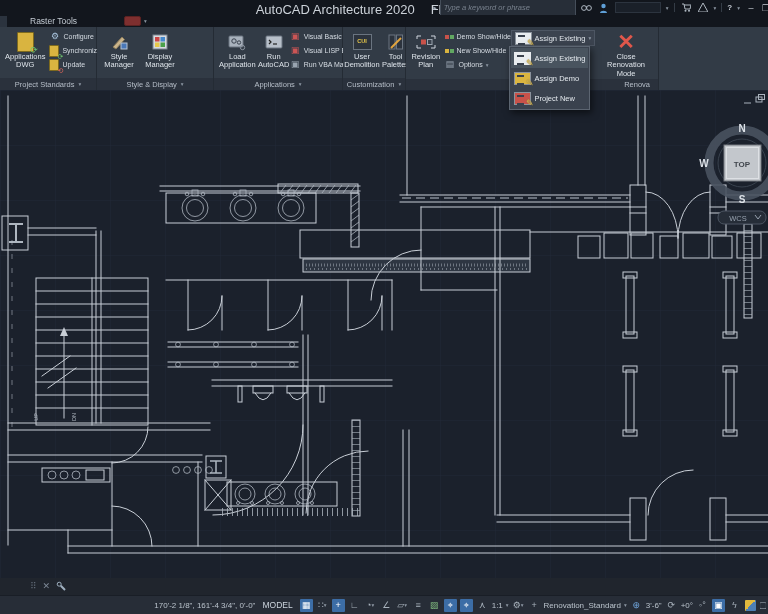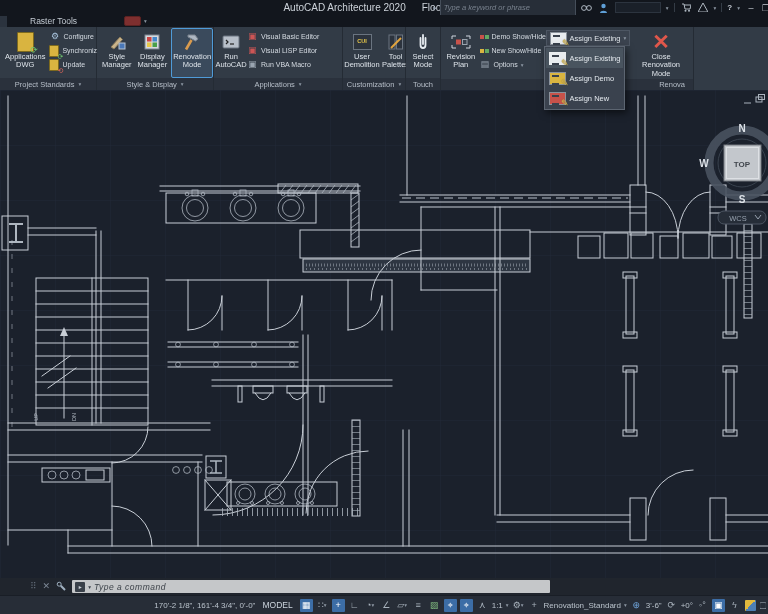--- a/index.html
+++ b/index.html
@@ -1,19 +1,19 @@
 <!DOCTYPE html>
 <html><head>
 <meta charset="utf-8">
 <style>
   html,body{margin:0;padding:0;}
   body{width:768px;height:614px;position:relative;background:#12161d;font-family:"Liberation Sans",sans-serif;overflow:hidden;-webkit-font-smoothing:antialiased;}
   
   .titlebar{position:absolute;top:0;left:0;right:0;height:15px;background:#12161d;}
-  .tb-center{position:absolute;left:50%;transform:translateX(-50%);top:2px;font-size:10px;color:#ccd2d9;display:flex;gap:16px;white-space:nowrap;}
+  .tb-center{position:absolute;left:50%;transform:translateX(-50%);top:2px;font-size:13px;color:#ccd2d9;display:flex;gap:16px;white-space:nowrap;}
   .tb-right{position:absolute;right:0;top:1px;display:flex;align-items:center;gap:5px;height:13px;}
   .searchwrap{display:flex;align-items:center;gap:3px;}
   .arr{font-size:7px;color:#9aa4b0;}
   .searchfield{width:128px;height:10px;background:#272e38;border:1px solid #454e5a;font-size:7.5px;font-style:italic;color:#79828e;padding:8px 3px;display:flex;align-items:center;}
   .tb-ic{width:12px;height:11px;display:inline-flex;align-items:center;justify-content:center;}
   .tb-sep{width:1px;height:9px;background:#343c46;}
   .tb-txt{font-size:8px;color:#c6ccd4;}
   .acct{width:44px;height:9px;background:#1a2029;border:1px solid #2c343f;}
   .winbtn{font-size:9px;color:#c6ccd4;width:12px;text-align:center;}
   .dd{font-size:5.5px;color:#8b95a1;font-style:normal;}
@@ -184,38 +184,40 @@
           <svg width="18" height="18">
               <rect x="2" y="2" width="14" height="14" fill="#d7dadf" stroke="#7d8590"></rect>
               <rect x="4" y="4" width="4.5" height="4.5" fill="#cc4444"></rect>
               <rect x="9.5" y="4" width="4.5" height="4.5" fill="#4488cc"></rect>
               <rect x="4" y="9.5" width="4.5" height="4.5" fill="#e8c84a"></rect>
               <rect x="9.5" y="9.5" width="4.5" height="4.5" fill="#4aa04a"></rect>
             </svg>
         </span>
         <span>Display Manager</span>
       </div>
-      <div class="bigbtn active" style="width:40px">
-        <span class="bicon">
-          <svg width="20" height="20">
-              <path d="M6 3h7l3 4-2.5 2L9 6.5 6 5z" fill="#aeb7c2" stroke="#7b848f"></path>
-              <path d="M9.5 8L4 17.5" stroke="#d99b4e" stroke-width="2.6"></path>
-            </svg>
-        </span>
-        <span>Renovation Mode</span>
-      </div>
     </div>
     <div class="panel-label">
       <span>Style &amp; Display</span>
         <span class="dd">▾</span>
     </div>
   </div>
 
   <div class="panel" style="width:128px">
     <div class="panel-body">
+      <div class="bigbtn" style="width:37px">
+        <span class="bicon">
+          <svg width="20" height="18">
+              <rect x="2" y="3" width="14" height="11" rx="1" fill="#a9b2bd" stroke="#6b7480"></rect>
+              <circle cx="7" cy="8" r="2.2" fill="none" stroke="#39414d"></circle>
+              <circle cx="12" cy="9.5" r="1.7" fill="none" stroke="#39414d"></circle>
+              <circle cx="15.5" cy="14.5" r="2.2" fill="none" stroke="#8a939f"></circle>
+            </svg>
+        </span>
+        <span>Load Application</span>
+      </div>
       <div class="bigbtn" style="width:24px">
         <span class="bicon">
           <svg width="18" height="16">
               <rect x="1" y="2" width="16" height="12" rx="1" fill="#b7bfc9" stroke="#6b7480"></rect>
               <path d="M4 6l2 2-2 2" fill="none" stroke="#222" stroke-width="1.2"></path>
               <path d="M8 10h4" stroke="#222" stroke-width="1.2"></path>
             </svg>
         </span>
         <span>Run AutoCAD</span>
       </div>
@@ -258,35 +260,20 @@
         </span>
         <span>Tool Palettes</span>
       </div>
     </div>
     <div class="panel-label">
       <span>Customization</span>
         <span class="dd">▾</span>
     </div>
   </div>
 
-  <div class="panel" style="width:34px">
-    <div class="panel-body">
-      <div class="bigbtn" style="width:28px">
-        <span class="bicon">
-          <svg width="14" height="18">
-              <path d="M7 2v9M4.5 5v7M9.5 5v7M4.5 12c0 4 5 4 5 0" fill="none" stroke="#e8edf2" stroke-width="1.8" stroke-linecap="round"></path>
-            </svg>
-        </span>
-        <span>Select Mode</span>
-      </div>
-    </div>
-    <div class="panel-label">
-      <span>Touch</span>
-    </div>
-  </div>
 
   <div class="panel" style="width:252px">
     <div class="panel-body">
       <div class="bigbtn" style="width:34px">
         <span class="bicon">
           <svg width="22" height="16">
               <path d="M2 5V2h4M16 2h4v3M2 11v3h4M20 11v3h-4" fill="none" stroke="#cfd6de"></path>
               <rect x="6" y="5.5" width="5" height="5" fill="#c8524a"></rect>
               <rect x="12.5" y="5.5" width="4.5" height="5" fill="#39414d" stroke="#9aa4ae"></rect>
             </svg>
@@ -336,21 +323,21 @@
                 <span class="bars"></span>
                 <span class="pen">✎</span>
               </span>
             <span>Assign Demo</span>
           </div>
           <div class="menu-item">
             <span class="i-assign red">
                 <span class="bars"></span>
                 <span class="pen">✎</span>
               </span>
-            <span>Assign New</span>
+            <span>Project New</span>
           </div>
         </div>
       </div>
       <div class="bigbtn" style="width:62px">
         <span class="bicon">
             <span class="i-close">✕</span>
           </span>
         <span>Close Renovation Mode</span>
       </div>
     </div>
@@ -562,25 +549,20 @@
 
 <div class="cmdrow">
   <span class="cmd-ic" style="color:#5e6874">⠿</span>
   <span class="cmd-ic">✕</span>
   <span class="cmd-ic">
     <svg width="10" height="10">
         <circle cx="3.2" cy="3.2" r="2" fill="none" stroke="#9fb0c0"></circle>
         <path d="M4.8 4.8L9 9" stroke="#9fb0c0" stroke-width="2"></path>
       </svg>
   </span>
-  <span class="cmdfield">
-    <span class="cmdbox">▸</span>
-    <span class="dd" style="color:#394049">▾</span>
-    <span class="cmdph">Type a command</span>
-  </span>
 </div>
 
 <div class="statusbar">
   <span class="sb-txt">170'-2 1/8", 161'-4 3/4", 0'-0"</span>
   <span class="sb-model">MODEL</span>
   <span class="sb-ic hl">▦</span>
   <span class="sb-ic">∷<i class="dd">▾</i></span>
   <span class="sb-ic hl">+</span>
   <span class="sb-ic">∟</span>
   <span class="sb-ic">◔<i class="dd">▾</i></span>

